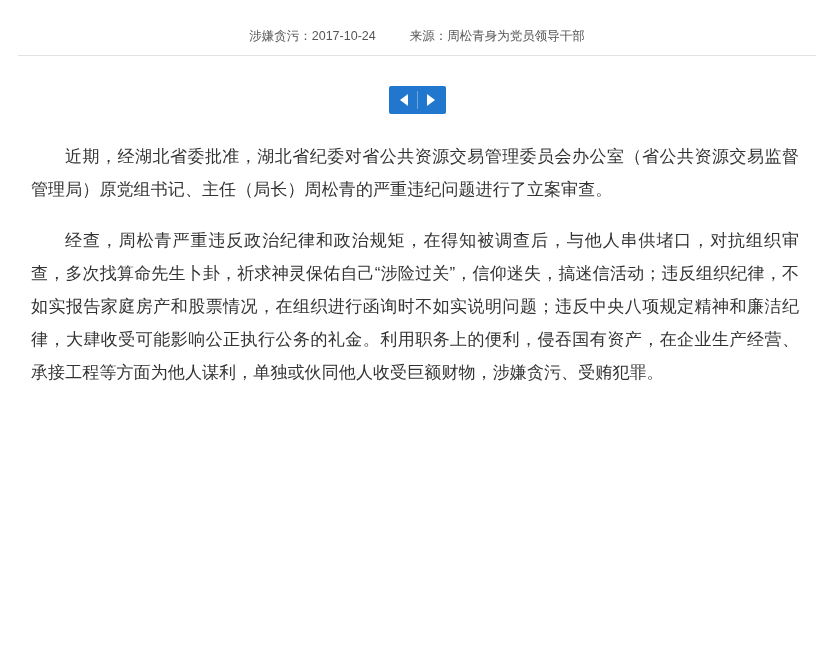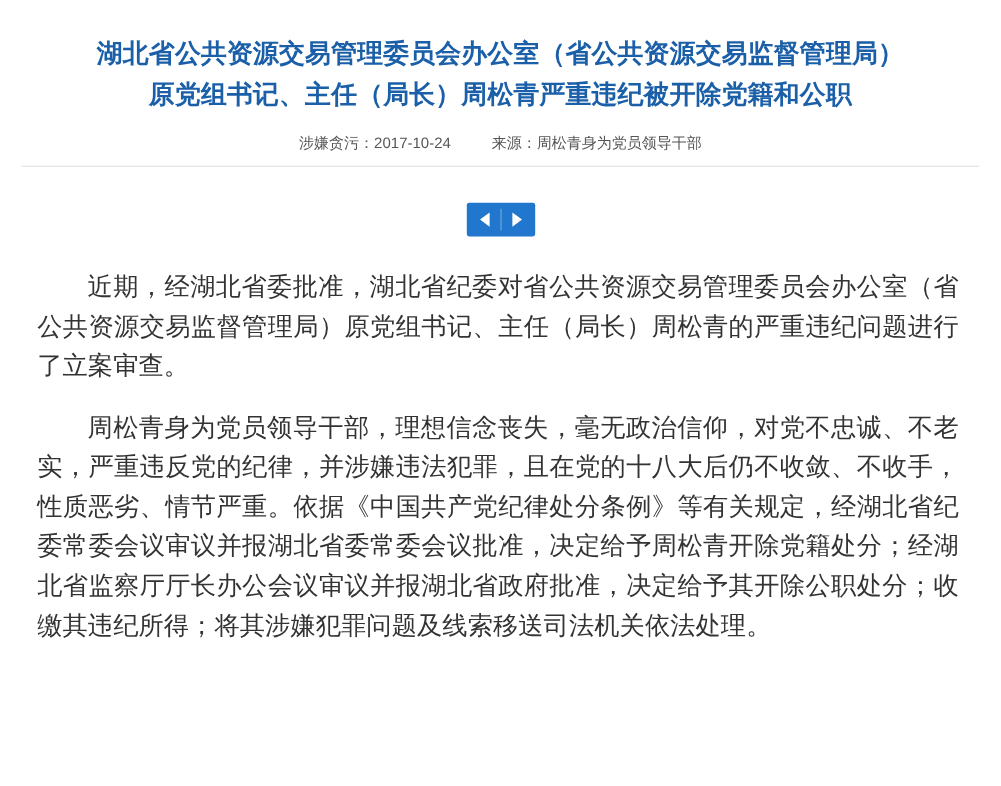--- a/index.html
+++ b/index.html
@@ -91,38 +91,34 @@
     width: 1px;
     height: 18px;
     background: #6ba7de;
   }
   .article {
     margin: 26px auto 0 auto;
     width: 772px;
   }
   .article p {
     margin: 0 4px 18px 0;
-    font-size: 21px;
+    font-size: 17px;
     line-height: 33px;
     text-align: justify;
     text-indent: 2em;
     color: #333;
     letter-spacing: 0.1px;
   }
 </style>
 </head>
 <body>
 
 <div class="page">
 
   <div class="title-block">
-    <h1 class="headline">
-      <span class="line">湖北省公共资源交易管理委员会办公室（省公共资源交易监督管理局）</span>
-      <span class="line">原党组书记、主任（局长）周松青严重违纪被开除党籍和公职</span>
-    </h1>
 
     <div class="meta">
       <span>涉嫌贪污：</span><span>2017-10-24</span><span class="sep"></span><span>来源：</span><span>周松青身为党员领导干部</span>
     </div>
   </div>
 
   <div class="divider"></div>
 
   <div class="nav-strip">
     <div class="nav-box">
@@ -131,16 +127,16 @@
       </div>
       <div class="nav-div"></div>
       <div class="nav-btn">
         <span class="tri right"></span>
       </div>
     </div>
   </div>
 
   <div class="article">
     <p>近期，经湖北省委批准，湖北省纪委对省公共资源交易管理委员会办公室（省公共资源交易监督管理局）原党组书记、主任（局长）周松青的严重违纪问题进行了立案审查。</p>
-    <p>周松青身为党员领导干部，理想信念丧失，毫无政治信仰，对党不忠诚、不老实，严重违反党的纪律，并涉嫌违法犯罪，且在党的十八大后仍不收敛、不收手，性质恶劣、情节严重。依据《中国共产党纪律处分条例》等有关规定，经湖北省纪委常委会议审议并报湖北省委常委会议批准，决定给予周松青开除党籍处分；经湖北省监察厅厅长办公会议审议并报湖北省政府批准，决定给予其开除公职处分；收缴其违纪所得；将其涉嫌犯罪问题及线索移送司法机关依法处理。</p>
+    <p>经查，周松青严重违反政治纪律和政治规矩，在得知被调查后，与他人串供堵口，对抗组织审查，多次找算命先生卜卦，祈求神灵保佑自己“涉险过关”，信仰迷失，搞迷信活动；违反组织纪律，不如实报告家庭房产和股票情况，在组织进行函询时不如实说明问题；违反中央八项规定精神和廉洁纪律，大肆收受可能影响公正执行公务的礼金。利用职务上的便利，侵吞国有资产，在企业生产经营、承接工程等方面为他人谋利，单独或伙同他人收受巨额财物，涉嫌贪污、受贿犯罪。</p>
   </div>
 
 </div>
 
 </body></html>

